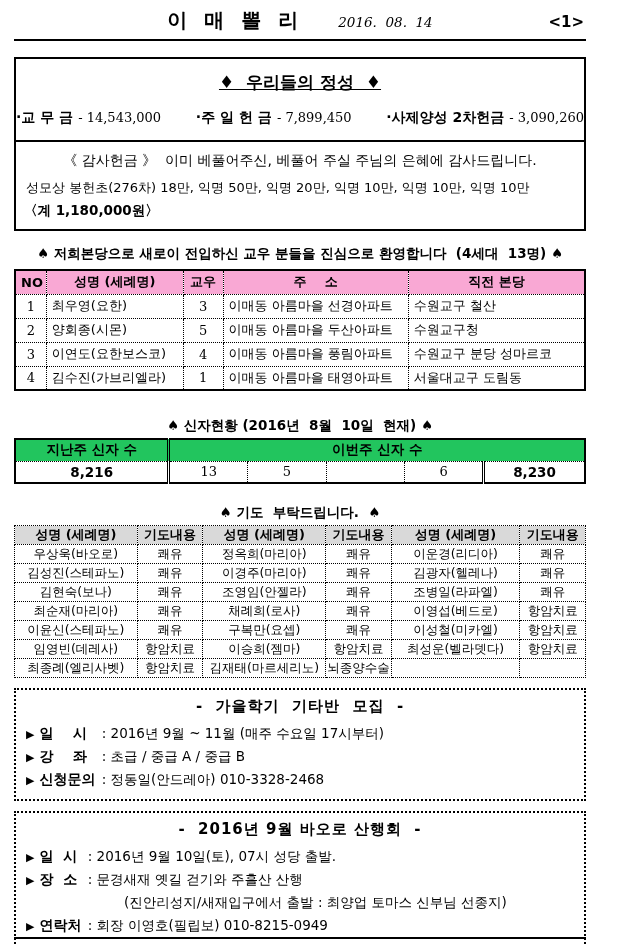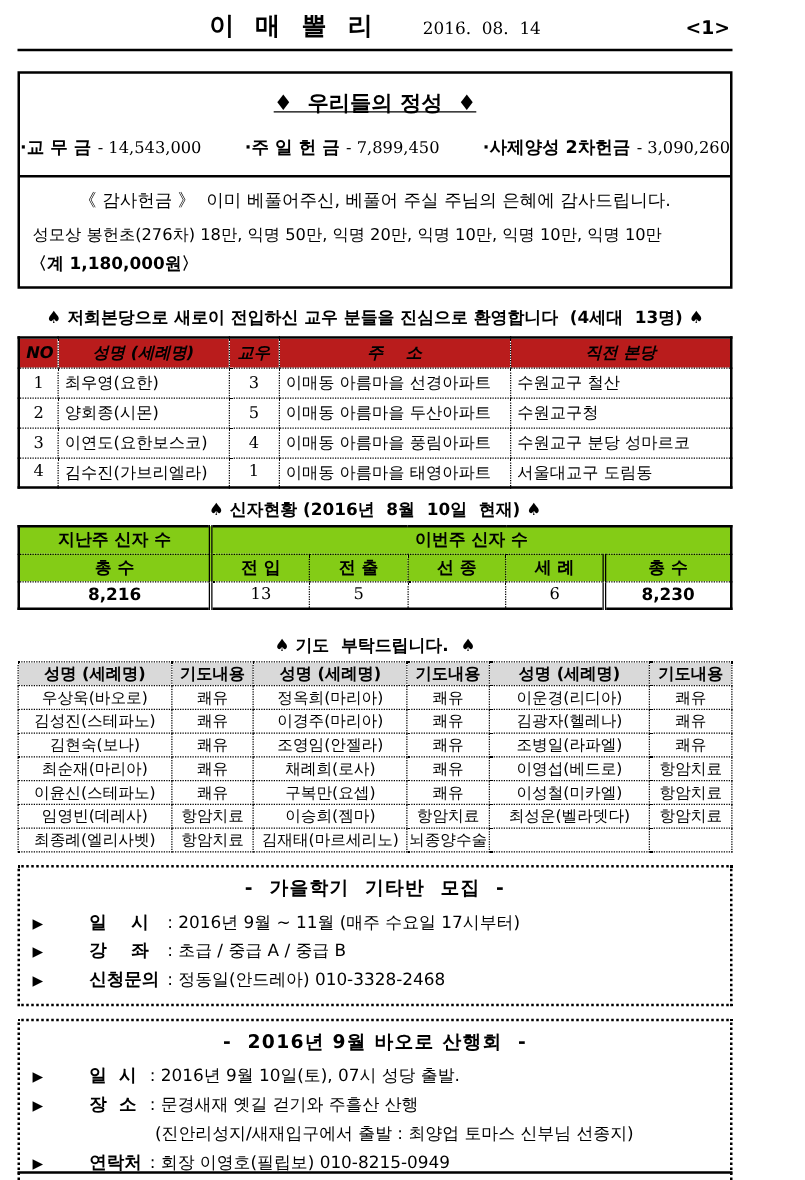--- a/index.html
+++ b/index.html
@@ -9,21 +9,21 @@
     font-family: "DejaVu Sans", sans-serif;
     color: #000;
     overflow: hidden;
   }
   .page { width: 600px; height: 944px; padding: 4px 14px 0; position: relative; }
 
   
   .hdr { display: flex; align-items: baseline; padding: 3px 2px 5px; border-bottom: 2px solid #000; }
   .hdr .sp { flex: 1; }
   .hdr-title { font-size: 20px; font-weight: bold; letter-spacing: 5px; white-space: pre; }
-  .hdr-date { font-family: "DejaVu Serif", serif; font-size: 13.5px; margin-left: 35px; white-space: pre; }
+  .hdr-date { font-family: "DejaVu Serif", serif; font-size: 13.5px; margin-left: 35px; white-space: pre; font-style: italic; }
   .hdr-page { font-size: 15px; font-weight: bold; text-align: right; flex: 1; }
 
   
   .box1 { border: 2px solid #000; margin-top: 16px; }
   .b1-title { text-align: center; font-size: 17px; font-weight: bold; padding: 12px 0 9px; white-space: pre; text-decoration: underline; }
   .b1-off { display: flex; justify-content: space-between; align-items: baseline; padding: 4px 0 13px; }
   .off-item { white-space: pre; }
   .off-lbl { font-size: 14px; font-weight: bold; }
   .num { font-family: "DejaVu Serif", serif; font-size: 13px; font-weight: normal; }
   .b1-thanks { border-top: 2px solid #000; padding: 7px 8px 7px; }
@@ -31,42 +31,42 @@
   .thx-detail { font-size: 13px; padding: 3px 2px 2px; white-space: pre; }
   .thx-total { text-align: left; font-size: 13.5px; font-weight: bold; padding: 3px 4px 2px 0; white-space: pre; }
 
   
   .sec-h { text-align: center; font-weight: bold; font-size: 13.5px; white-space: pre; }
 
   
   table { width: 100%; border-collapse: collapse; table-layout: fixed; }
   .t1 { margin-top: 6px; border: 2px solid #000; font-size: 13px; }
   .t1 th, .t1 td { border: 1px dotted #000; height: 24px; padding: 0 5px; white-space: pre; overflow: hidden; }
-  .t1 th { background: #b91c1c; font-weight: bold; text-align: center; font-style: italic; }
+  .t1 th { background: #f9a8d4; font-weight: bold; text-align: center; }
   .t1 td.c { text-align: center; }
   .t1 td.l { text-align: left; }
 
   .t2 { margin-top: 3px; border: 2px solid #000; font-size: 13.5px; }
   .t2 th, .t2 td { border: 1px dotted #000; height: 22px; text-align: center; white-space: pre; }
-  .t2 th { background: #84cc16; font-weight: bold; }
+  .t2 th { background: #22c55e; font-weight: bold; }
   .t2 .dbl { border-left: 3px double #000; }
   .t2 td.tot { font-weight: bold; }
   .t2 td { font-family: "DejaVu Serif", serif; font-size: 13px; }
   .t2 td.tot { font-family: "DejaVu Sans", sans-serif; font-size: 13.5px; }
 
   .t3 { margin-top: 3px; border: 1px dotted #000; font-size: 12.5px; }
   .t3 th, .t3 td { border: 1px dotted #000; height: 19px; text-align: center; white-space: pre; overflow: hidden; }
   .t3 th { background: #d9d9d9; font-weight: bold; font-size: 13px; }
 
   
   .dotbox { border: 2px dotted #000; margin-top: 10px; padding: 6px 10px 8px; }
   .dot-title { text-align: center; font-weight: bold; font-size: 15px; letter-spacing: 1px; padding: 1px 0 6px; white-space: pre; }
   .nline { font-size: 13.5px; padding: 2.5px 0; white-space: pre; }
   .arr { font-size: 11px; margin-right: 5px; }
-  .lbl { display: inline-block; font-weight: bold; font-size: 14px; white-space: pre; margin-left: 32px; }
+  .lbl { display: inline-block; font-weight: bold; font-size: 14px; white-space: pre; }
   .lbl-w { min-width: 58px; }
   .lbl-n { min-width: 44px; }
   .cont { padding-left: 98px; }
 
   .bottom-rule { position: absolute; left: 14px; right: 14px; bottom: 5px; border-top: 2px solid #000; }
 </style>
 </head>
 <body>
 
 <div class="page">
@@ -133,42 +133,34 @@
     <tr>
       <td class="c num">4</td>
       <td class="l">김수진(가브리엘라)</td>
       <td class="c num">1</td>
       <td class="l">이매동 아름마을 태영아파트</td>
       <td class="l">서울대교구 도림동</td>
     </tr>
   </tbody>
     </table>
 
-  <div class="sec-h" style="margin-top:8px;">♠ 신자현황 (2016년  8월  10일  현재) ♠</div>
+  <div class="sec-h" style="margin-top:26px;">♠ 신자현황 (2016년  8월  10일  현재) ♠</div>
   <table class="t2">
     <colgroup>
       <col style="width:27%">
         <col style="width:13.8%">
         <col style="width:13.8%">
         <col style="width:13.8%">
         <col style="width:13.8%">
         <col style="width:17.8%">
     </colgroup>
     <tbody>
         <tr>
       <th>지난주 신자 수</th>
       <th class="dbl" colspan="5">이번주 신자 수</th>
-    </tr>
-    <tr>
-      <th>총 수</th>
-      <th class="dbl">전 입</th>
-      <th>전 출</th>
-      <th>선 종</th>
-      <th>세 례</th>
-      <th class="dbl">총 수</th>
     </tr>
     <tr>
       <td class="tot">8,216</td>
       <td class="dbl">13</td>
       <td>5</td>
       <td></td>
       <td>6</td>
       <td class="dbl tot">8,230</td>
     </tr>
   </tbody>

